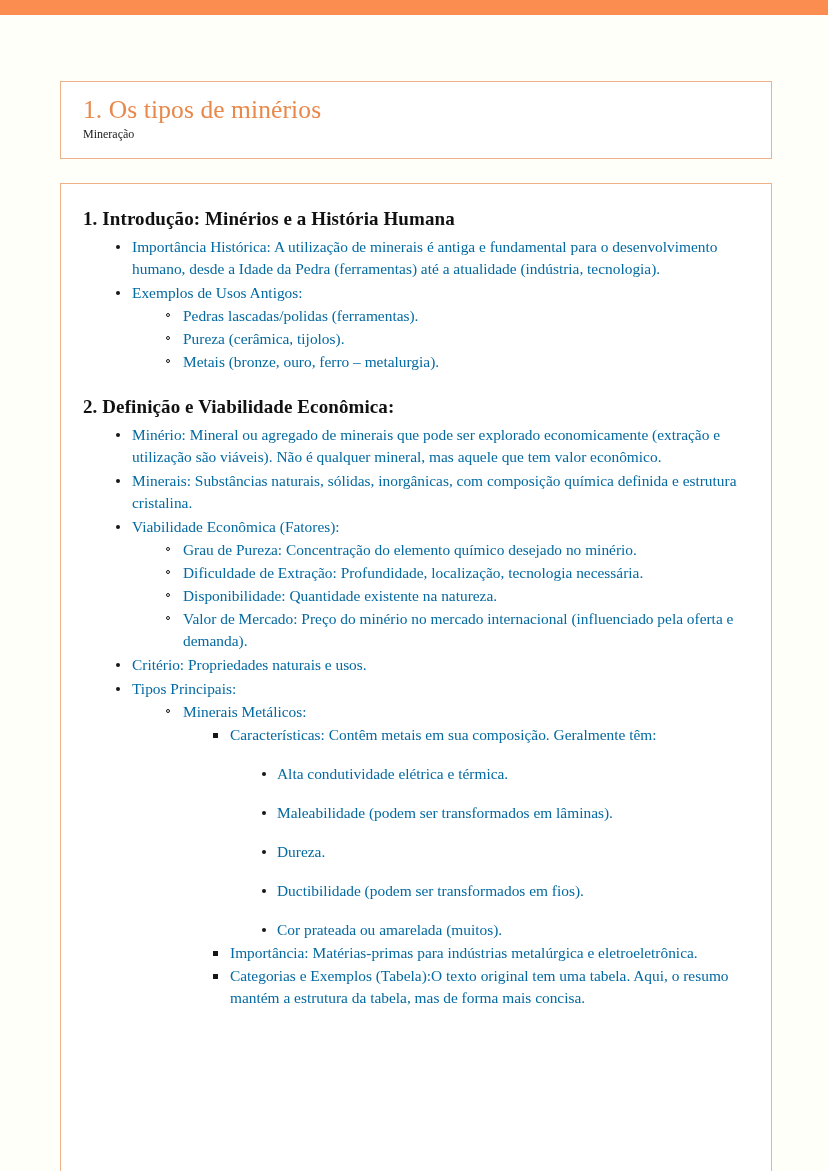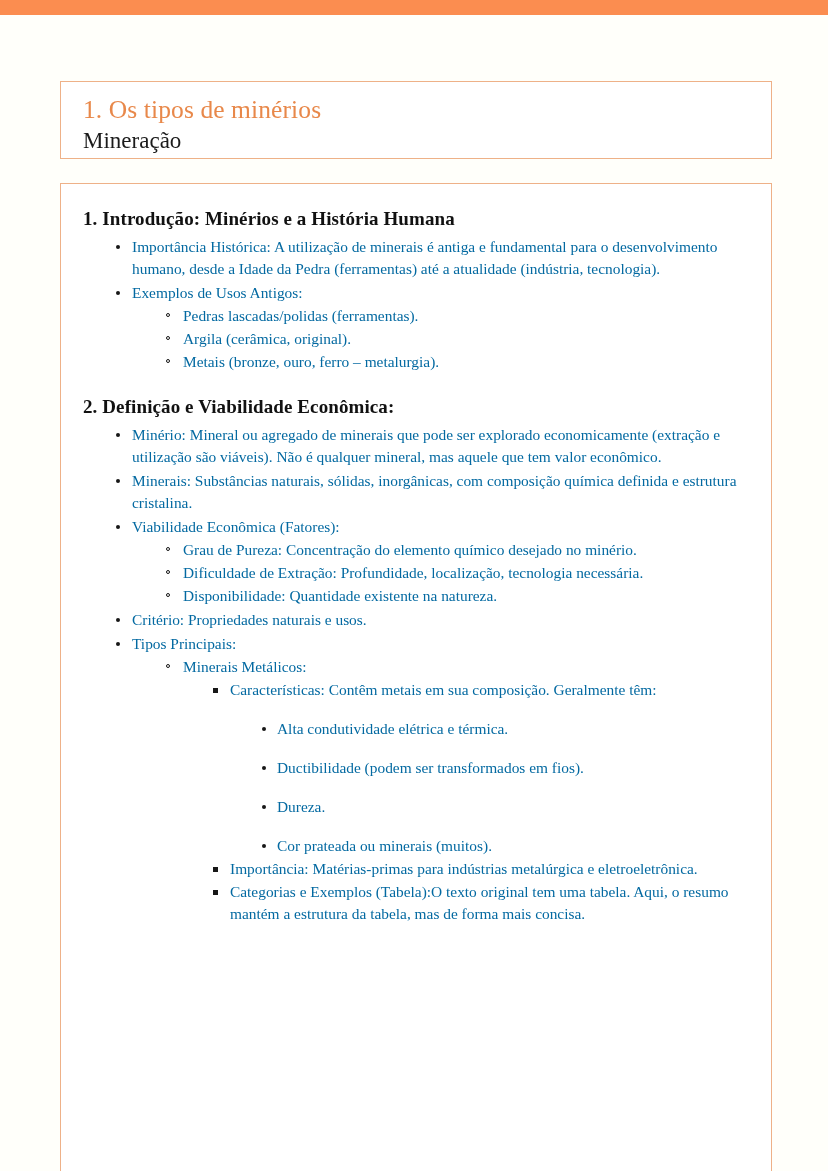--- a/index.html
+++ b/index.html
@@ -52,21 +52,21 @@
     color: #e8884a;
     font-size: 25.5px;
     line-height: 1.12;
     font-weight: normal;
     letter-spacing: 0.1px;
     margin: 0;
     font-family: "Liberation Serif", "DejaVu Serif", serif;
   }
   .doc-subtitle {
     color: #1b1b1b;
-    font-size: 23px;
+    font-size: 12px;
     line-height: 1.2;
     margin: 2px 0 0 0;
     font-family: "Liberation Serif", "DejaVu Serif", serif;
   }
 
   
   .body-card {
     position: absolute;
     left: 60px;
     top: 168px;
@@ -171,43 +171,45 @@
     <div class="doc-subtitle">Mineração</div>
   </div>
 
   <div class="body-card">
     <div id="sections-root">
         <div class="sec-heading">1. Introdução: Minérios e a História Humana</div>
         <ul class="lvl1">
           <li><span>Importância Histórica: A utilização de minerais é antiga e fundamental para o desenvolvimento humano, desde a Idade da Pedra (ferramentas) até a atualidade (indústria, tecnologia).</span></li>
           <li><span>Exemplos de Usos Antigos:</span><ul class="lvl2">
               <li><span>Pedras lascadas/polidas (ferramentas).</span></li>
-              <li><span>Argila (cerâmica, original).</span></li>
+              <li><span>Pureza (cerâmica, tijolos).</span></li>
               <li><span>Metais (bronze, ouro, ferro – metalurgia).</span></li>
             </ul></li>
         </ul>
         <div class="sec-heading spaced">2. Definição e Viabilidade Econômica:</div>
         <ul class="lvl1">
           <li><span>Minério: Mineral ou agregado de minerais que pode ser explorado economicamente (extração e utilização são viáveis). Não é qualquer mineral, mas aquele que tem valor econômico.</span></li>
           <li><span>Minerais: Substâncias naturais, sólidas, inorgânicas, com composição química definida e estrutura cristalina.</span></li>
           <li><span>Viabilidade Econômica (Fatores):</span><ul class="lvl2">
               <li><span>Grau de Pureza: Concentração do elemento químico desejado no minério.</span></li>
               <li><span>Dificuldade de Extração: Profundidade, localização, tecnologia necessária.</span></li>
               <li><span>Disponibilidade: Quantidade existente na natureza.</span></li>
+              <li><span>Valor de Mercado: Preço do minério no mercado internacional (influenciado pela oferta e demanda).</span></li>
             </ul></li>
         </ul>
         <ul class="lvl1">
           <li><span>Critério: Propriedades naturais e usos.</span></li>
           <li><span>Tipos Principais:</span><ul class="lvl2">
               <li><span>Minerais Metálicos:</span><ul class="lvl3">
                   <li><span>Características: Contêm metais em sua composição. Geralmente têm:</span><ul class="lvl4">
                       <li><span>Alta condutividade elétrica e térmica.</span></li>
+                      <li><span>Maleabilidade (podem ser transformados em lâminas).</span></li>
+                      <li><span>Dureza.</span></li>
                       <li><span>Ductibilidade (podem ser transformados em fios).</span></li>
-                      <li><span>Dureza.</span></li>
-                      <li><span>Cor prateada ou minerais (muitos).</span></li>
+                      <li><span>Cor prateada ou amarelada (muitos).</span></li>
                     </ul></li>
                   <li><span>Importância: Matérias-primas para indústrias metalúrgica e eletroeletrônica.</span></li>
                   <li><span>Categorias e Exemplos (Tabela):O texto original tem uma tabela. Aqui, o resumo mantém a estrutura da tabela, mas de forma mais concisa.</span></li>
                 </ul></li>
             </ul></li>
         </ul>
       </div>
   </div>
 
 </div>

